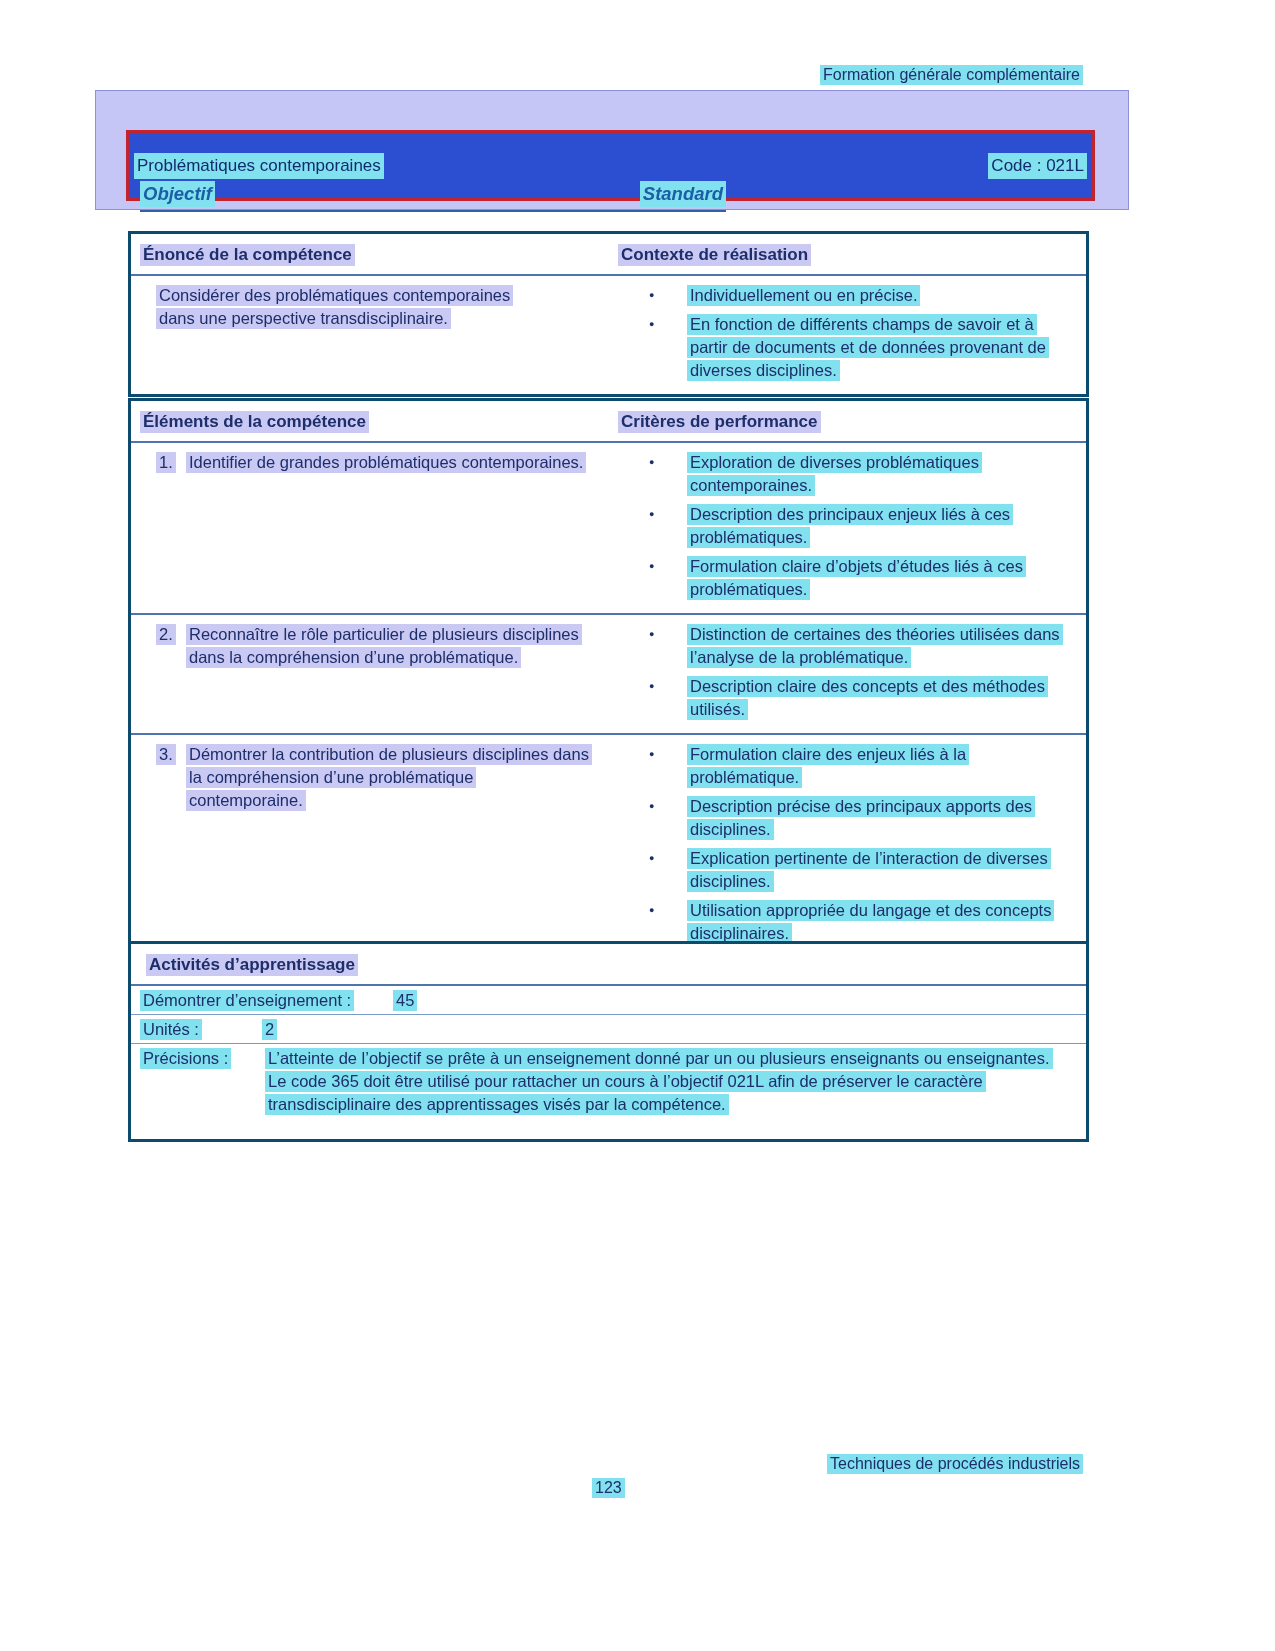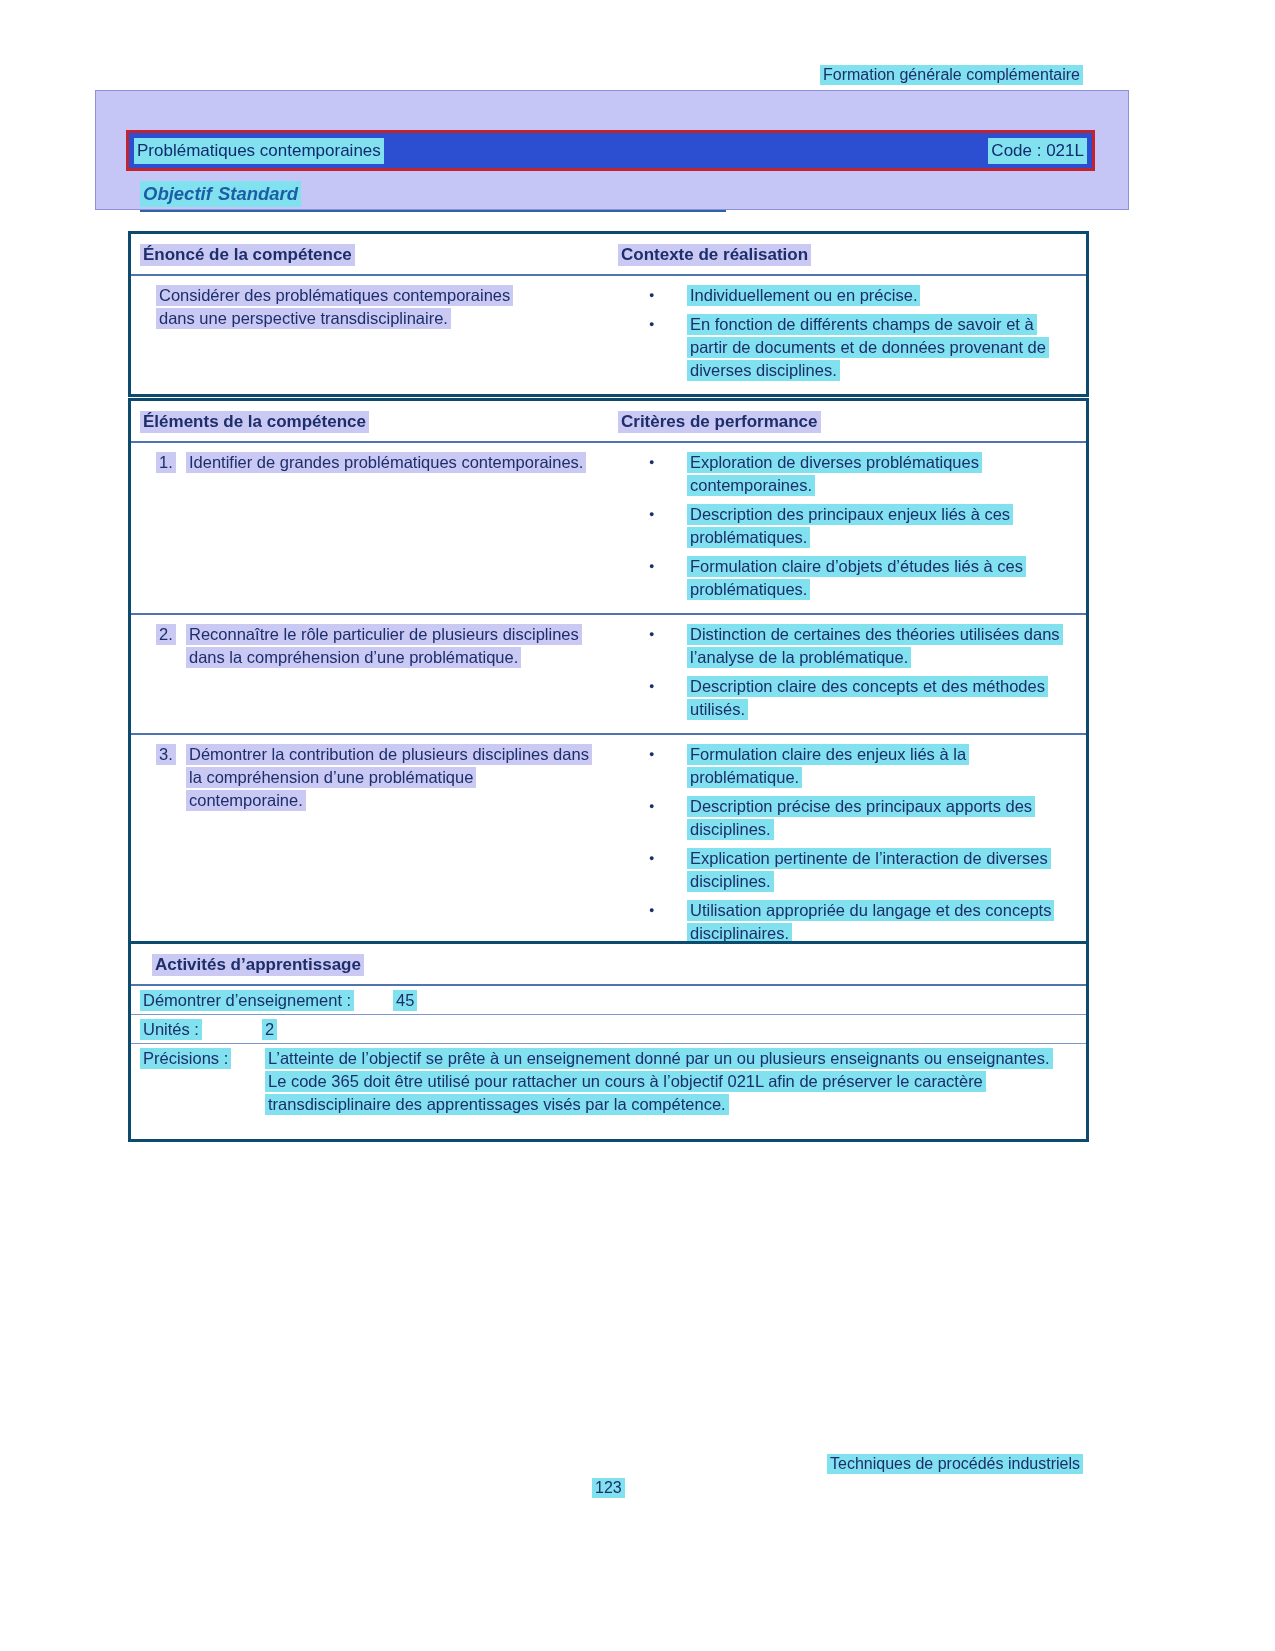--- a/index.html
+++ b/index.html
@@ -12,23 +12,23 @@
   .hl-c{background:#82e1ef}
   .hl-l{background:#c9c9f3}
   .hdr{font-weight:700;font-size:17px}
 
   .top-note{position:absolute;top:63px;right:192px;font-size:16px}
 
   .panel{position:absolute;left:95px;top:90px;width:1032px;height:118px;
     background:#c5c6f5;border:1px solid #8f90dc}
   .banner{position:absolute;left:30px;top:39px;width:953px;height:35px;
     background:#2c4fd1;border:3px solid #c2242f;display:flex;align-items:center;
-    justify-content:space-between;padding:0 5px;font-size:17px;color:#122b6e}
+    justify-content:space-between;padding:15px 5px;font-size:17px;color:#122b6e}
   .obj-std{position:absolute;left:44px;top:90px;width:586px;display:flex;
-    align-items:flex-end;font-weight:700;font-style:italic;
+    justify-content:space-between;align-items:flex-end;font-weight:700;font-style:italic;
     font-size:18.5px;color:#1b5ea6;border-bottom:2px solid #2a64a5;padding-bottom:3px}
 
   .tbl{position:absolute;left:128px;width:955px;border:3px solid #0c4a6e;background:#ffffff}
   .tbl1{top:231px;min-height:153px}
   .tbl2{top:398px;min-height:526px}
   .tbl3{top:941px;min-height:195px}
 
   .thead{display:grid;grid-template-columns:487px 1fr;padding:9px 0 8px;border-bottom:2px solid #4f74ae}
   .trow{display:grid;grid-template-columns:487px 1fr;padding:8px 16px 6px}
   .trow + .trow{border-top:2px solid #4f74ae}
@@ -37,21 +37,21 @@
   .stmt{margin-right:50px}
 
   .bullet{display:flex;margin-bottom:6px}
   .dot{flex:0 0 38px;padding-left:15px;font-size:9px;line-height:23px;color:#16306c}
   .btext{flex:1}
 
   .numrow{display:flex}
   .num{flex:0 0 30px}
   .numtext{flex:1}
 
-  .thead3{padding:9px 0 8px 21px;border-bottom:2px solid #4f74ae}
+  .thead3{padding:9px 0 8px 15px;border-bottom:2px solid #4f74ae}
   .fieldrow{display:flex;padding:3px 0 2px 9px}
   .fieldrow.rowsep{border-bottom:1px solid #7b98c6}
   .flabel{flex:0 0 auto}
   .w-per{width:253px}
   .w-uni{width:122px}
   .w-pre{width:125px}
   .ptext{flex:1;}
 
   .footer-note{position:absolute;top:1452px;right:192px;font-size:16px}
   .page-num{position:absolute;top:1476px;left:592px;font-size:16px}

